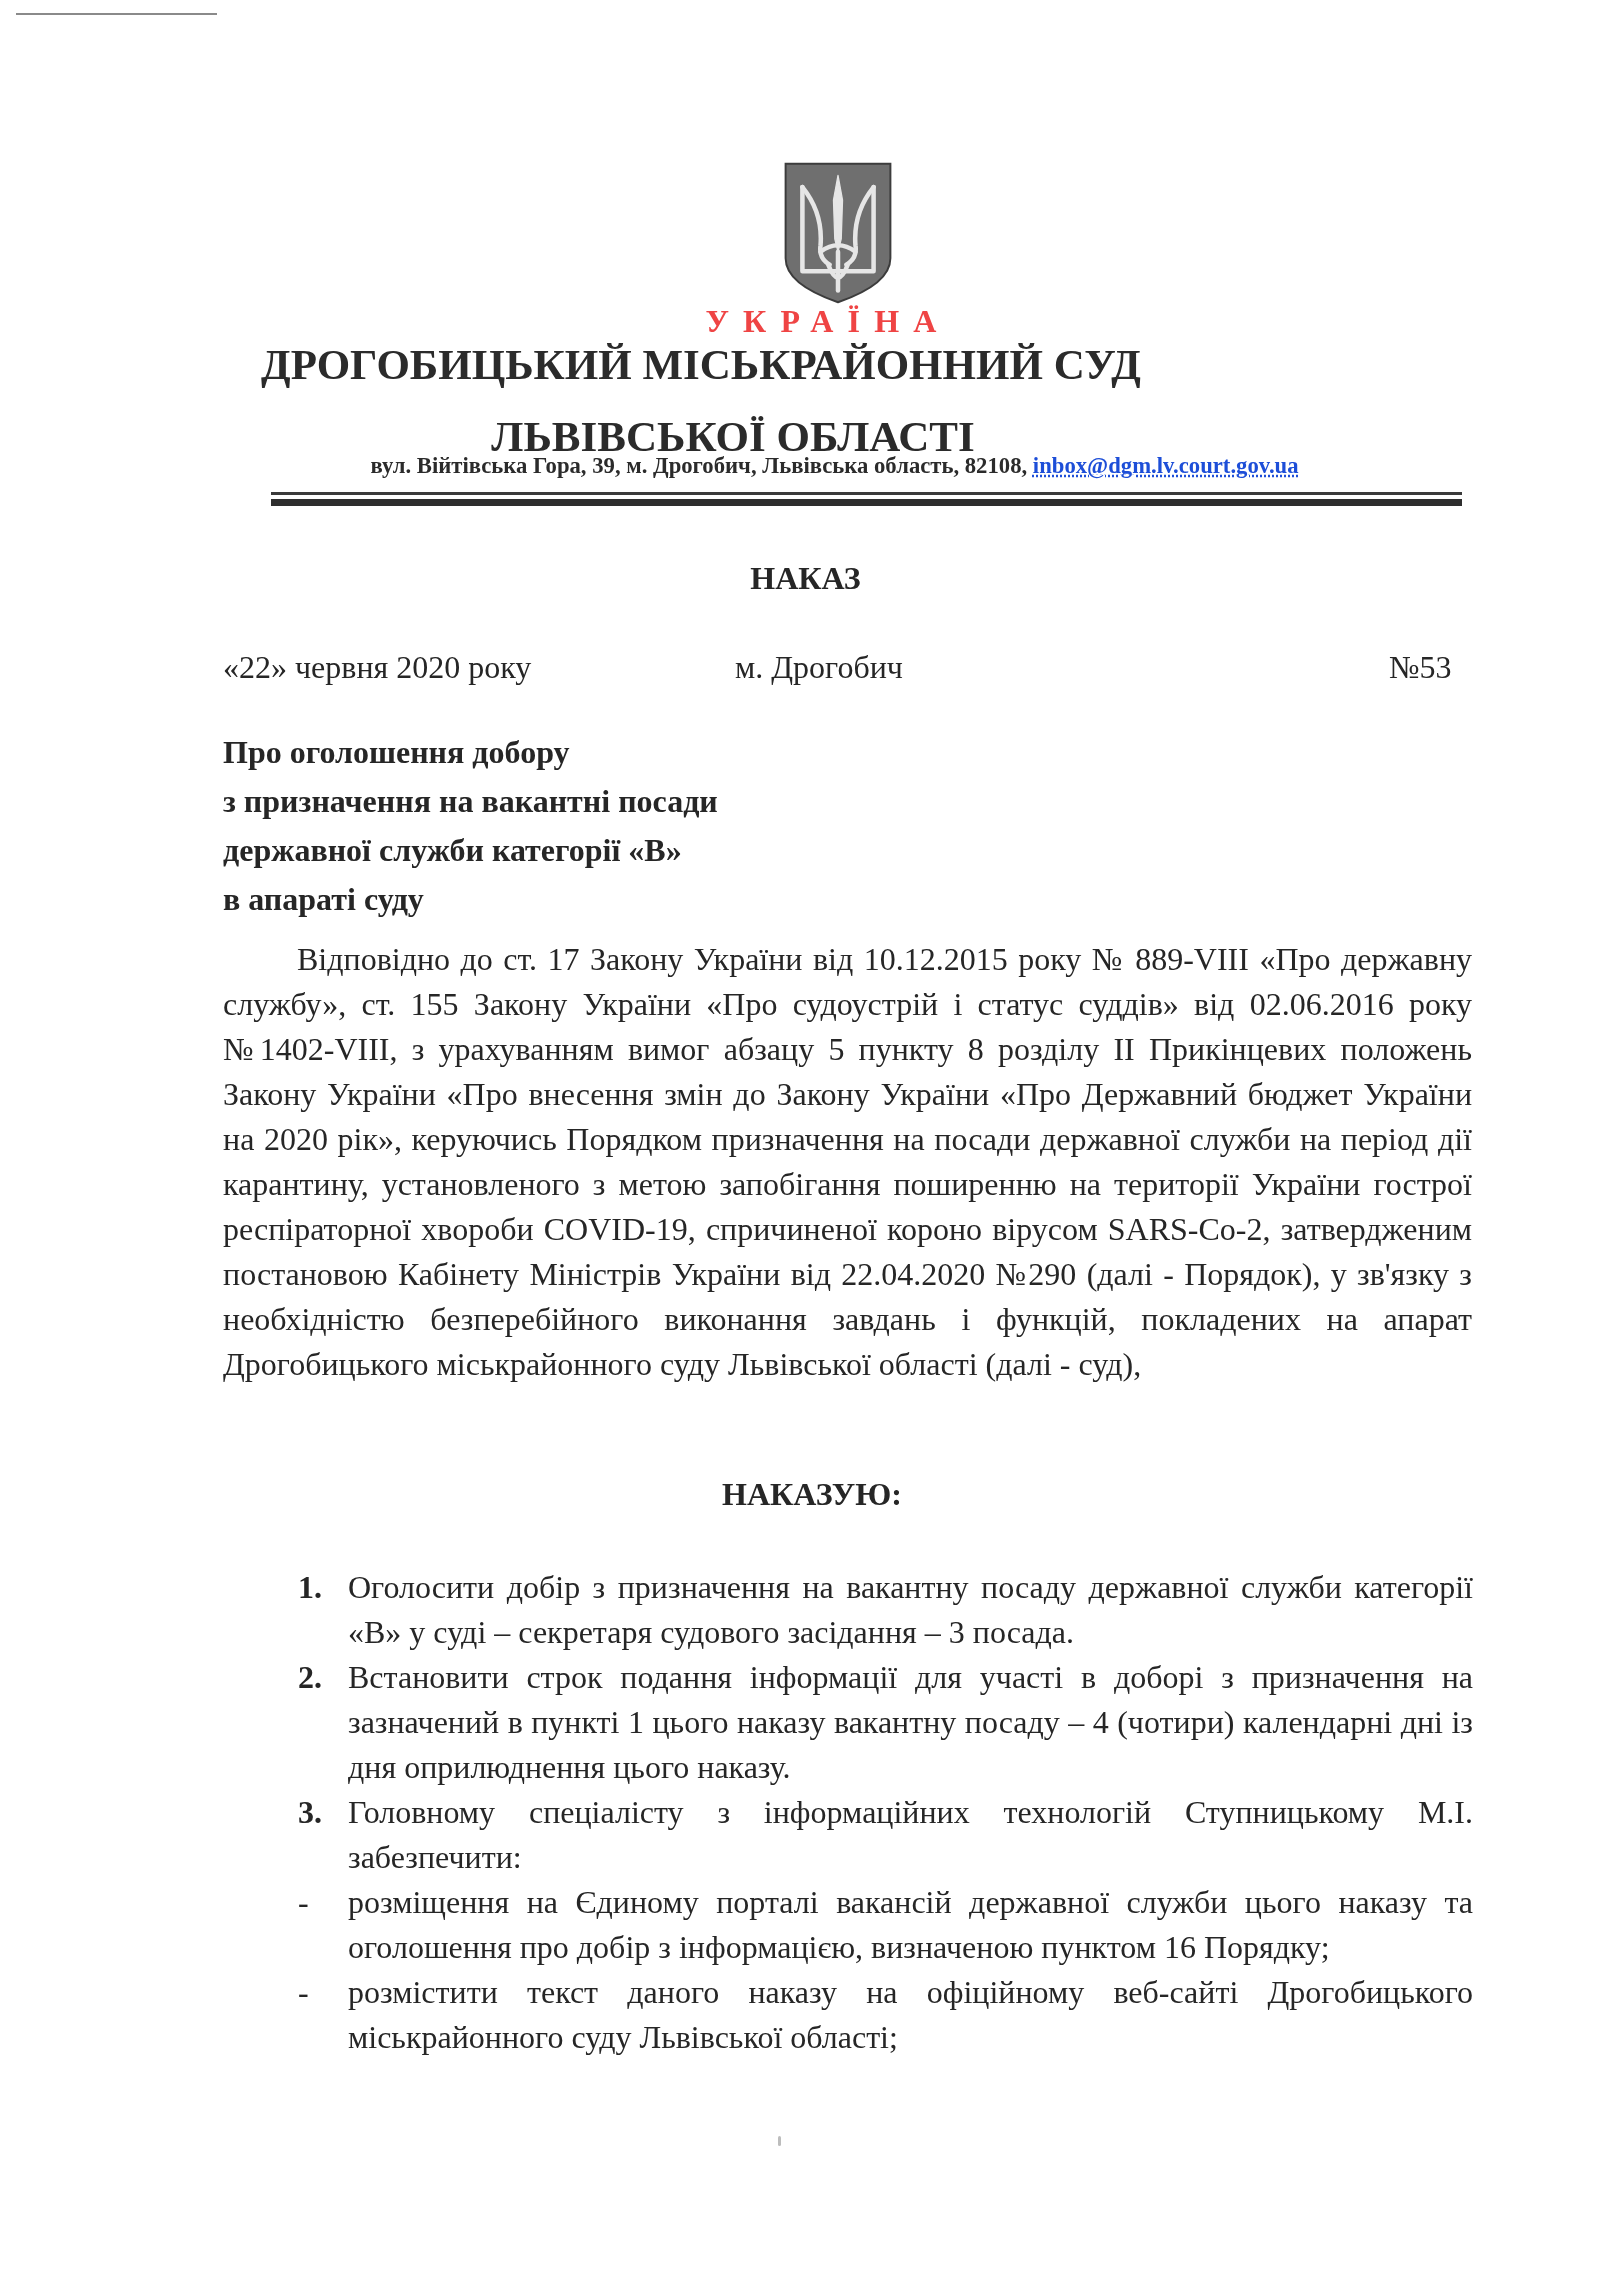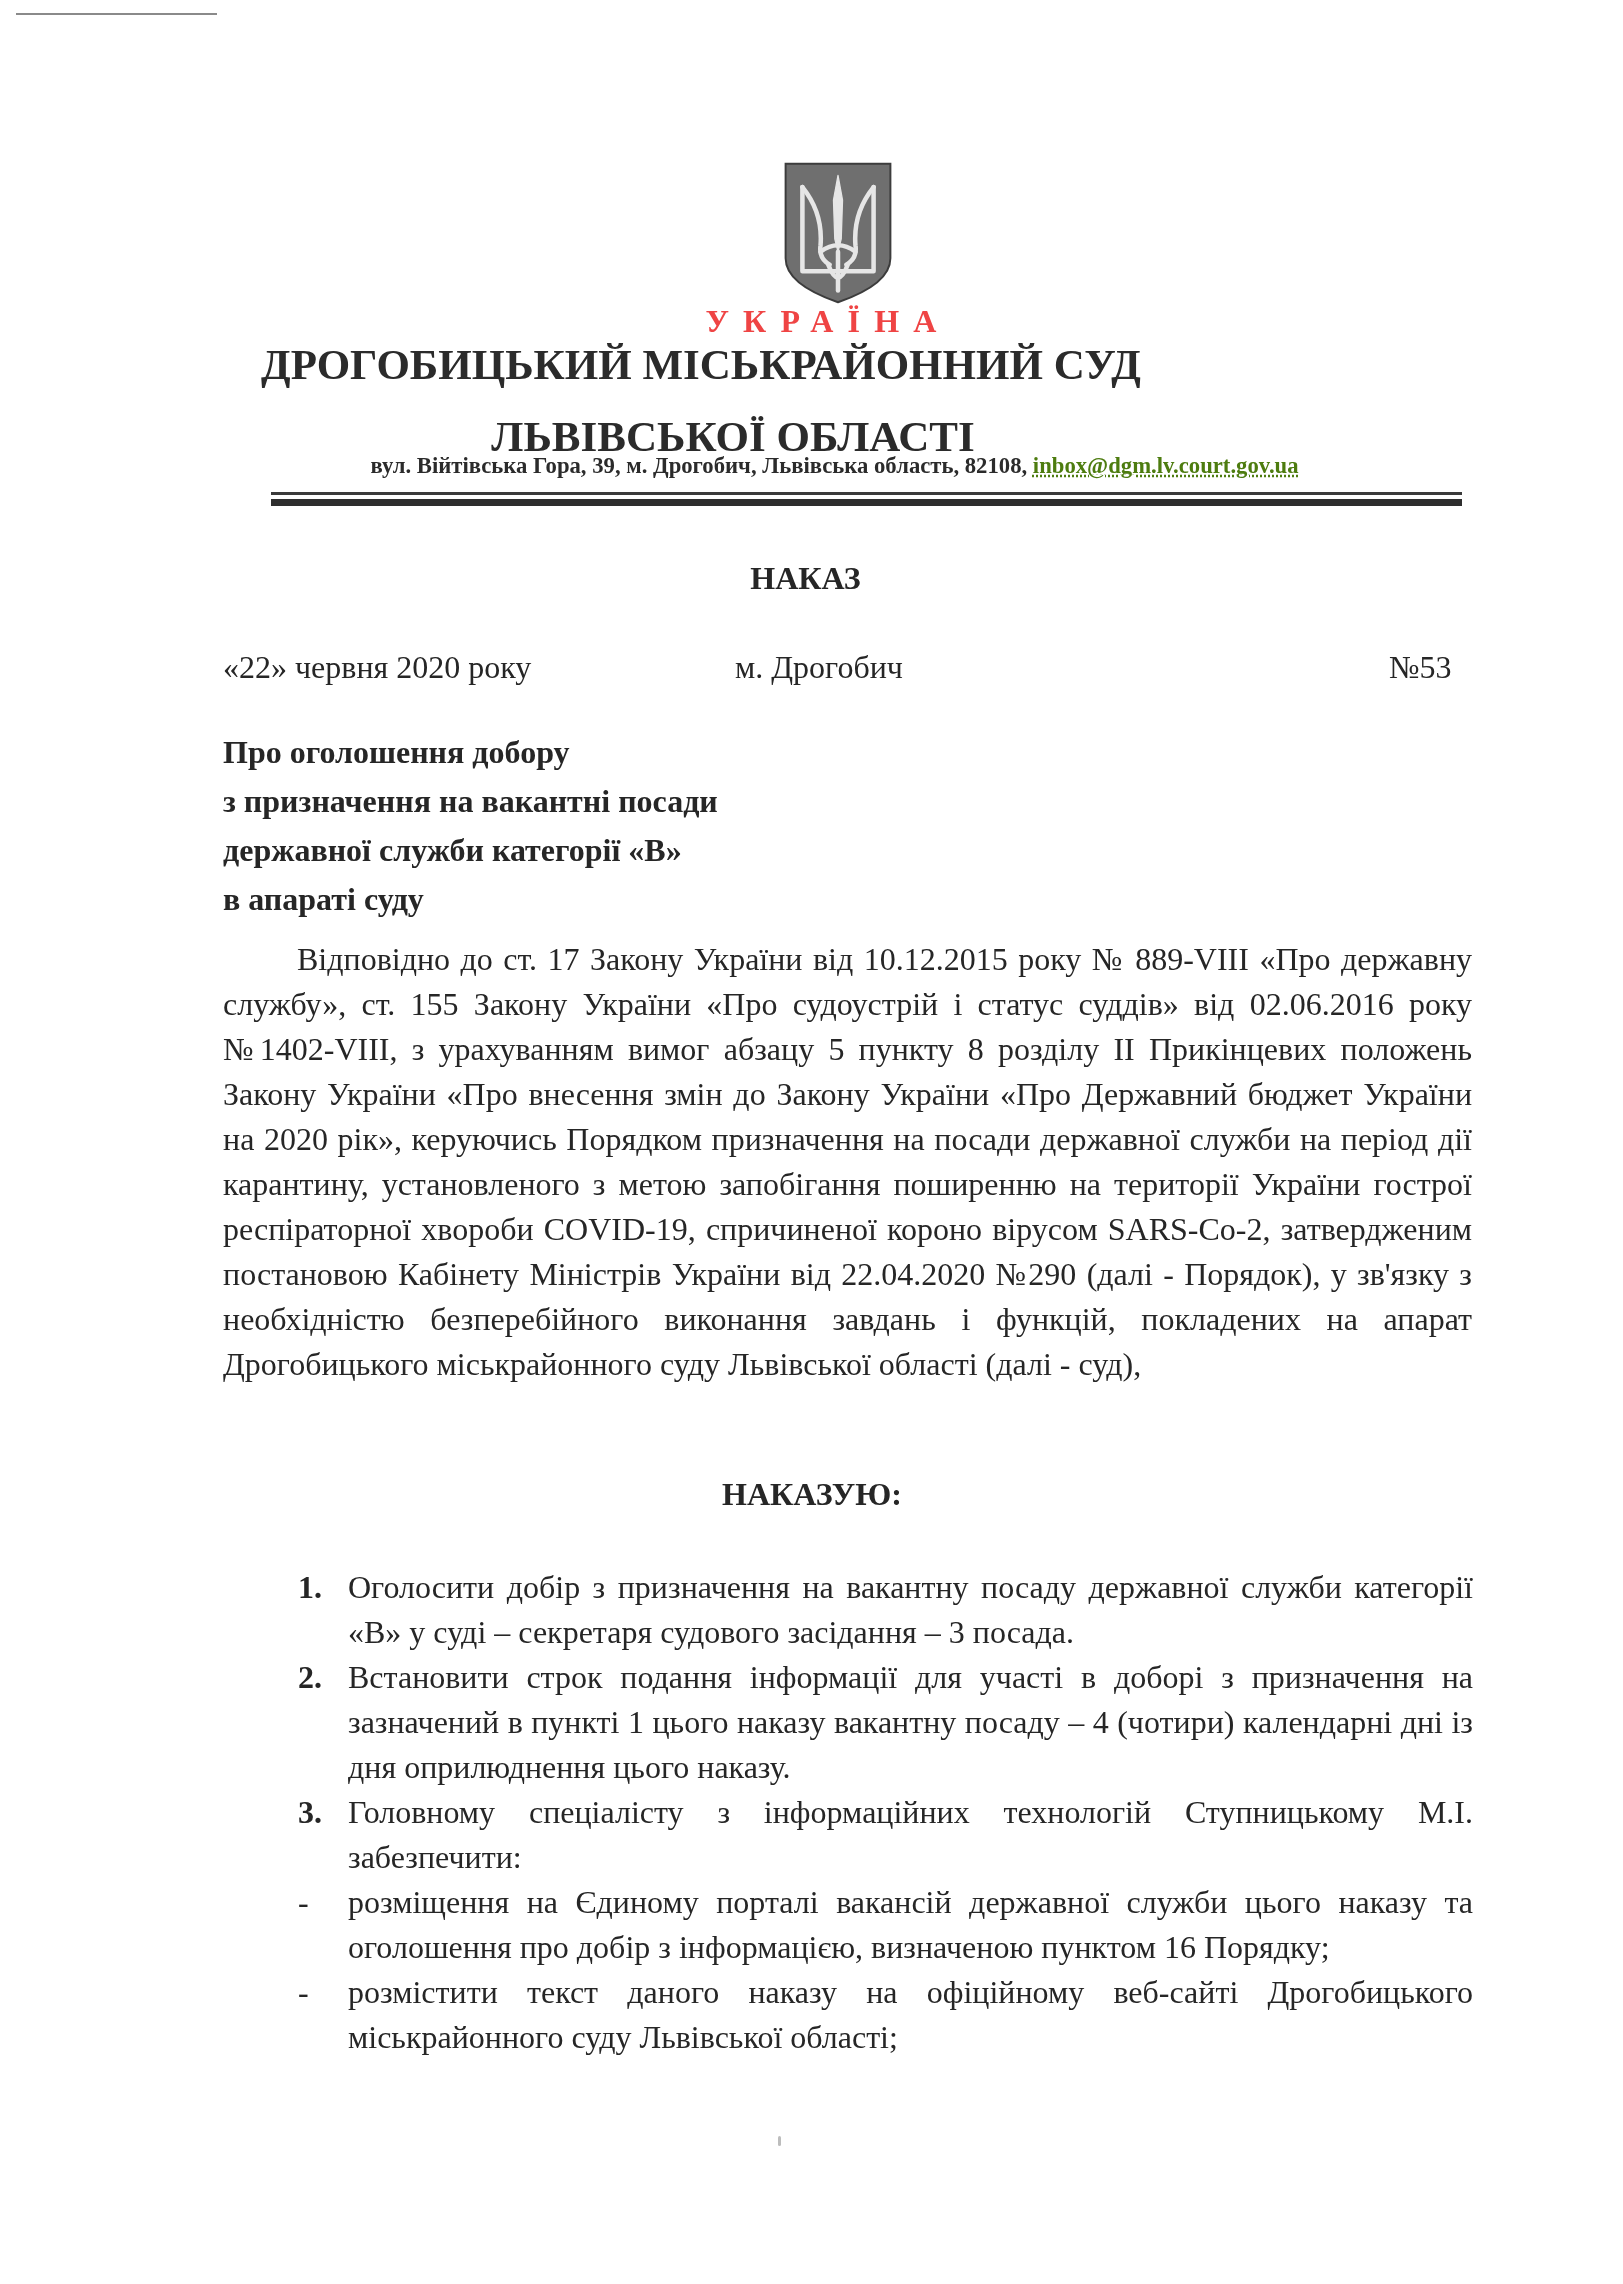--- a/index.html
+++ b/index.html
@@ -16,21 +16,21 @@
   .court-name {
     position: absolute; left: 0; width: 1402px; text-align: center;
     font-weight: bold; font-size: 43px; color: #2b2b2b; line-height: 1;
   }
   .court-1 { top: 343px; }
   .court-2 { top: 415px; padding-left: 32px; }
   .address {
     position: absolute; left: 0; width: 1624px; top: 453px; text-align: center;
     font-weight: bold; font-size: 22.7px; color: #2b2b2b; padding-left: 45px; box-sizing: border-box;
   }
-  .address a { color: #4d7c0f; text-decoration: underline; text-decoration-style: dotted; }
+  .address a { color: #1d4ed8; text-decoration: underline; text-decoration-style: dotted; }
   .rule-thin { position: absolute; left: 271px; width: 1191px; top: 492px; height: 2.6px; background: #3a3a3a; }
   .rule-thick { position: absolute; left: 271px; width: 1191px; top: 499px; height: 6.5px; background: #2e2e2e; }
   .order-title {
     position: absolute; left: 0; width: 1611px; top: 560px; text-align: center;
     font-weight: bold; font-size: 32px;
   }
   .meta-row { position: absolute; top: 649px; font-weight: normal; font-size: 32px; }
   .meta-date { left: 223px; }
   .meta-city { left: 735px; }
   .meta-num { left: 1389px; }

